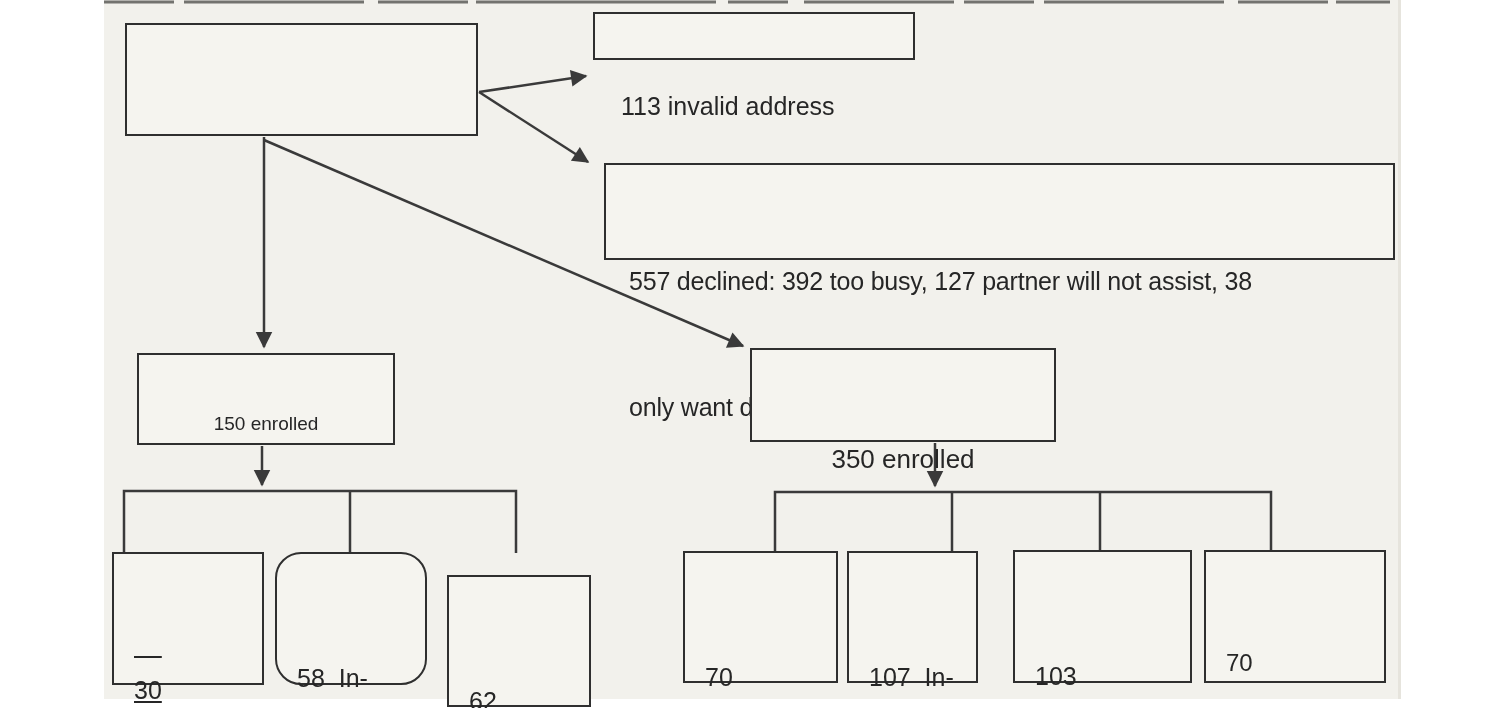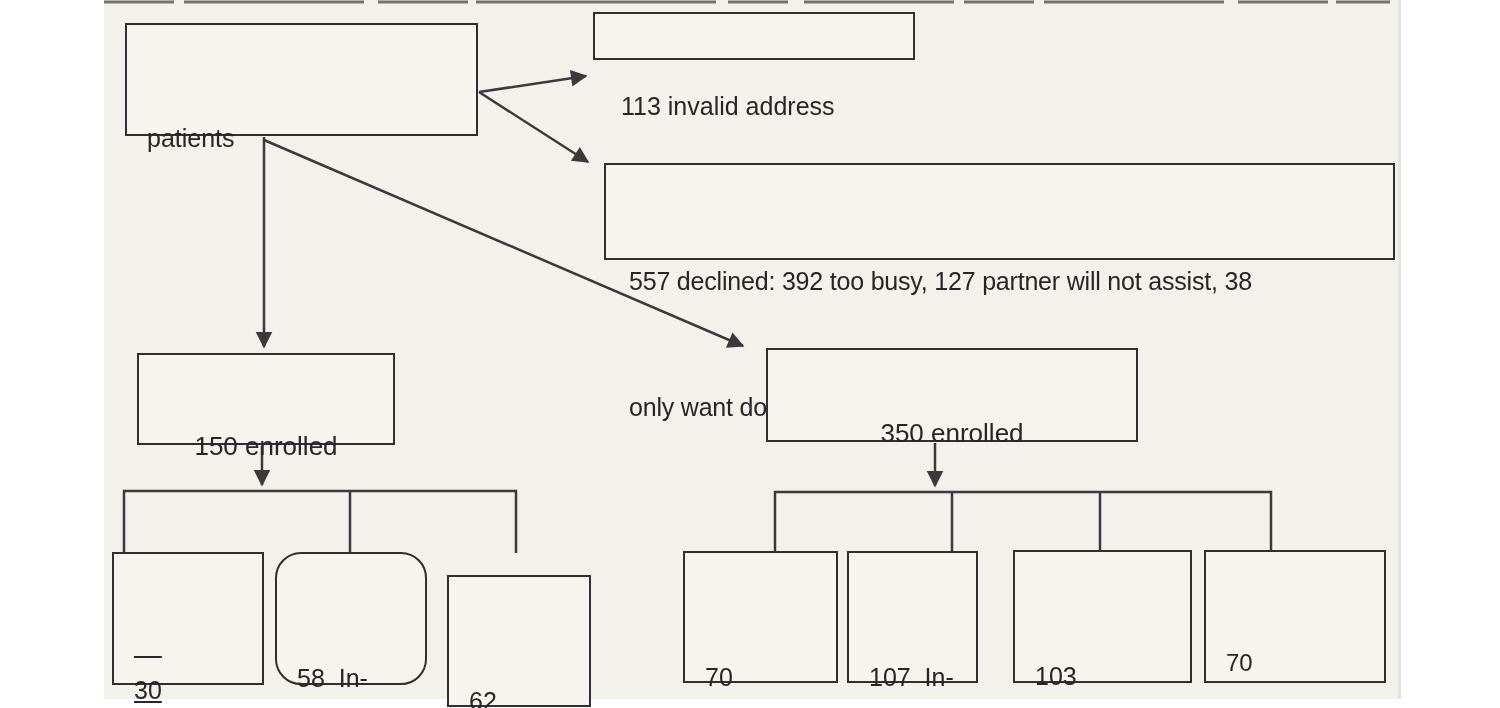--- a/index.html
+++ b/index.html
@@ -41,22 +41,22 @@
     background: #f5f4ef;
     color: #262626;
     font-size: 25px;
     white-space: pre;
   }
   .ln { white-space: pre; }
 
   .n-eligible { left: 125px; top: 23px;  width: 353px; height: 113px; padding: 13px 0 0 20px; line-height: 40px; }
   .n-invalid  { left: 593px; top: 12px;  width: 322px; height: 48px;  padding: 12px 0 0 26px; line-height: 32px; }
   .n-declined { left: 604px; top: 163px; width: 791px; height: 97px;  padding: 11px 0 0 23px; line-height: 42px; letter-spacing: -0.2px; }
-  .n-e150     { left: 137px; top: 353px; width: 258px; height: 92px;  padding-top: 14px; text-align: center; font-size: 26px; }
-  .n-e350     { left: 750px; top: 348px; width: 372px; height: 94px;  padding-top: 6px; text-align: center; font-size: 26px; margin-left: 16px; }
+  .n-e150     { left: 137px; top: 353px; width: 258px; height: 92px;  padding-top: 14px; text-align: center; font-size: 19px; }
+  .n-e350     { left: 750px; top: 348px; width: 306px; height: 94px;  padding-top: 32px; text-align: center; font-size: 26px; }
   .n-b30      { left: 112px;  top: 552px; width: 152px; height: 133px; padding: 24px 0 0 20px; line-height: 45px; text-decoration: underline; }
   .n-b58      { left: 275px;  top: 552px; width: 152px; height: 133px; padding: 12px 0 0 20px; line-height: 45px; border-radius: 26px; }
   .n-b62      { left: 447px;  top: 575px; width: 144px; height: 132px; padding: 12px 0 0 20px; line-height: 45px; }
   .n-b70c     { left: 683px;  top: 551px; width: 155px; height: 132px; padding: 12px 0 0 20px; line-height: 45px; }
   .n-b107     { left: 847px;  top: 551px; width: 131px; height: 132px; padding: 12px 0 0 20px; line-height: 45px; }
   .n-b103     { left: 1013px; top: 550px; width: 179px; height: 133px; padding: 12px 0 0 20px; line-height: 45px; }
   .n-b70e     { left: 1204px; top: 550px; width: 182px; height: 133px; padding: 8px 0 0 20px;  line-height: 41px; font-size: 24px; }
 </style>
 </head>
 <body>
@@ -86,21 +86,20 @@
     <path d="M124 552 L124 491 L516 491 L516 553" stroke="#3a3a3a" stroke-width="2.5" fill="none"></path>
     <path d="M350 491 L350 552" stroke="#3a3a3a" stroke-width="2.5" fill="none"></path>
 
     <path d="M935 443 L935 486" stroke="#3a3a3a" stroke-width="2.5" fill="none" marker-end="url(#ah)"></path>
     <path d="M775 551 L775 492 L1271 492 L1271 550" stroke="#3a3a3a" stroke-width="2.5" fill="none"></path>
     <path d="M952 492 L952 551" stroke="#3a3a3a" stroke-width="2.5" fill="none"></path>
     <path d="M1100 492 L1100 550" stroke="#3a3a3a" stroke-width="2.5" fill="none"></path>
   </svg>
 
   <div class="node n-eligible">
-    <div class="ln">patients</div>
   </div>
 
   <div class="node n-invalid">
     <div class="ln">113 invalid address</div>
   </div>
 
   <div class="node n-declined">
     <div class="ln">557 declined: 392 too busy, 127 partner will not assist, 38</div>
     <div class="ln">only want doctor to check skin</div>
   </div>

